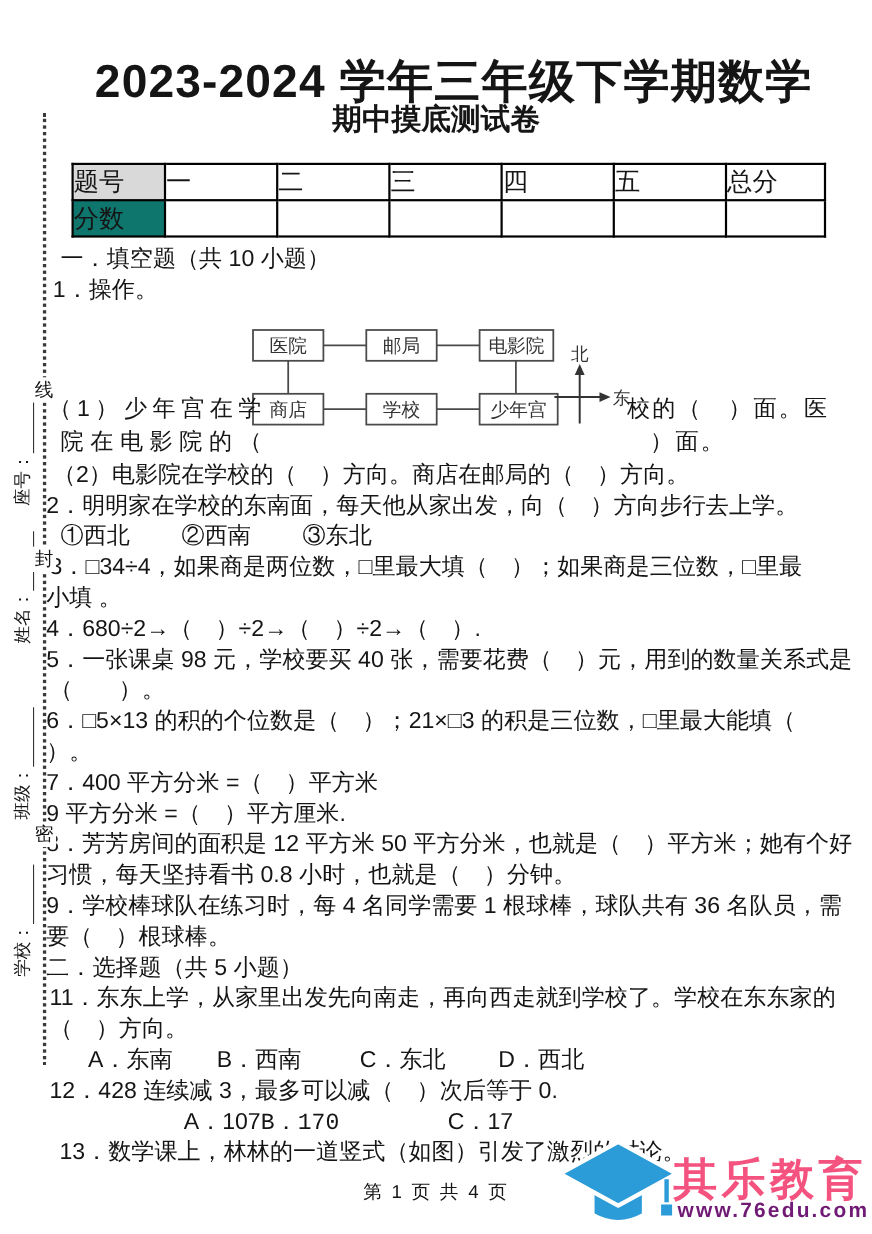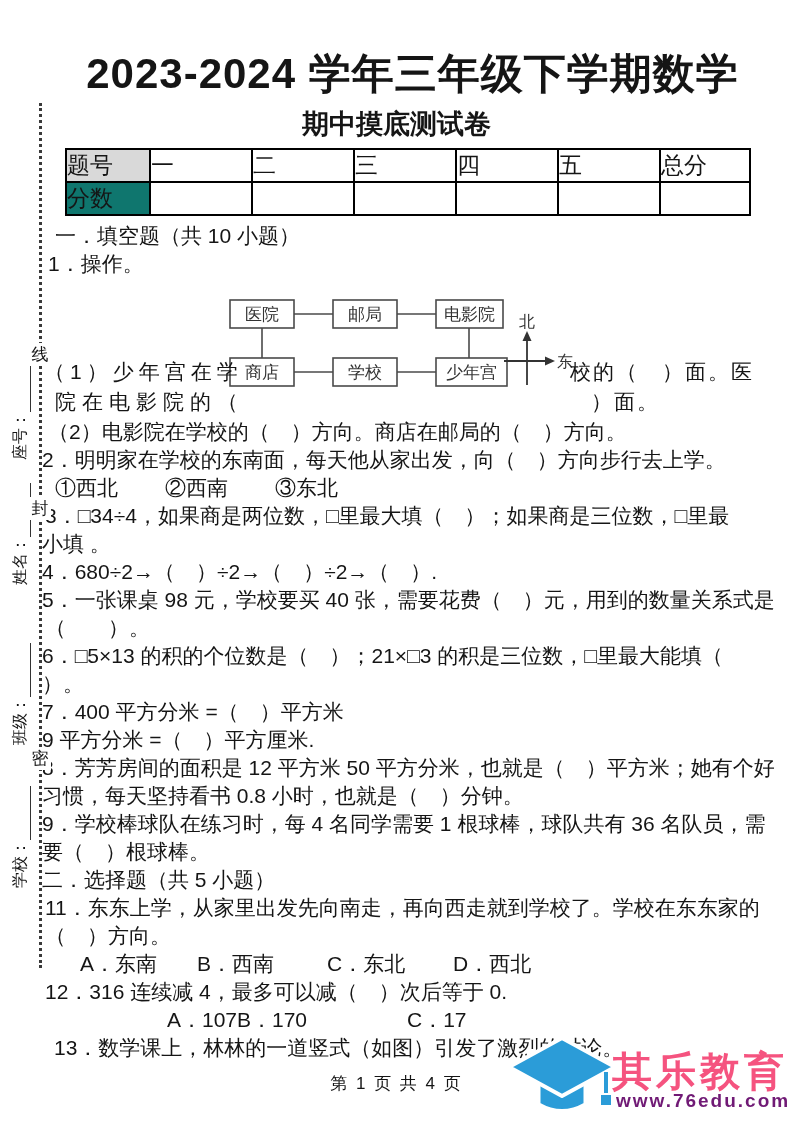--- a/index.html
+++ b/index.html
@@ -14,21 +14,21 @@
   .seal-char { position:absolute; left:29px; width:22px; text-align:center;
     background:#fff; font-family:"Liberation Serif", serif; font-size:17px; z-index:2; }
   .seal-run { position:absolute; left:10px; transform:rotate(-90deg); transform-origin:0 0;
     white-space:nowrap; font-family:"Liberation Serif", serif; font-size:16px; }
   .seal-blank { display:inline-block; width:54px; height:14px;
     border-bottom:1.5px solid #333; vertical-align:bottom; }
 
   
   .title { position:absolute; top:46px; left:0; width:100%; text-align:center;
     font-size:42px; font-weight:bold; letter-spacing:1px;margin-left:16px; }
-  .subtitle { position:absolute; top:106px; left:0; width:100%; text-align:center;
+  .subtitle { position:absolute; top:90px; left:0; width:100%; text-align:center;
     font-size:27px; font-weight:bold; }
 
   
   .score-table { position:absolute; left:65px; top:148px; border-collapse:collapse; }
   .score-table td { border:2px solid #000; height:28px; text-align:left;
     font-family:"Liberation Serif", serif; font-size:23px; padding:0; }
   .score-table td.hdr { width:82px; }
   .score-table td.col { width:100px; }
   .score-table td.col-last { width:88px; }
 
@@ -41,21 +41,21 @@
 
   .q1block { position:relative; height:140px; }
   .diagram-svg { position:absolute; left:183px; top:17px; }
   .frag1 { position:absolute; left:2px;   top:80px;  letter-spacing:5px; white-space:nowrap; }
   .frag2 { position:absolute; left:528px; top:80px;  letter-spacing:2px; white-space:nowrap; }
   .frag3 { position:absolute; left:13px;  top:110px; letter-spacing:6px; white-space:nowrap; }
   .frag4 { position:absolute; left:549px; top:110px; letter-spacing:2px; white-space:nowrap; }
 
   .opt { display:inline-block; } .w110 { width:110px; }
   .w117 { width:117px; } .w130 { width:130px; } .w126 { width:126px; }
-  .w157 { width:157px;text-align:right; } .w170 { width:170px; }
+  .w157 { width:157px;text-align:right; } .w170 { width:170px;font-family:Liberation Mono, monospace; }
 
   
   .footer { position:absolute; top:1072px; left:0; width:100%; text-align:center;
     font-size:17px; letter-spacing:2px; }
   .wm-cap { position:absolute; left:505px; top:1036px; z-index:5; }
   .wm-brand { position:absolute; left:612px; top:1044px; z-index:5;
     font-size:40px; font-weight:bold; letter-spacing:4px; white-space:nowrap; }
   .wm-url { position:absolute; left:616px; top:1090px; z-index:5;
     font-size:19px; font-weight:bold; letter-spacing:2px; white-space:nowrap; }
 
@@ -158,21 +158,21 @@
     <div class="tl">7．400 平方分米 =（　）平方米</div>
     <div class="tl">9 平方分米 =（　）平方厘米.</div>
     <div class="tl">8．芳芳房间的面积是 12 平方米 50 平方分米，也就是（　）平方米；她有个好</div>
     <div class="tl">习惯，每天坚持看书 0.8 小时，也就是（　）分钟。</div>
     <div class="tl">9．学校棒球队在练习时，每 4 名同学需要 1 根球棒，球队共有 36 名队员，需</div>
     <div class="tl">要（　）根球棒。</div>
     <div class="tl">二．选择题（共 5 小题）</div>
     <div class="tl ind3">11．东东上学，从家里出发先向南走，再向西走就到学校了。学校在东东家的</div>
     <div class="tl ind3">（　）方向。</div>
     <div class="tl ind38"><span class="opt w117">A．东南</span><span class="opt w130">B．西南</span><span class="opt w126">C．东北</span><span class="opt">D．西北</span></div>
-    <div class="tl ind3">12．316 连续减 4，最多可以减（　）次后等于 0.</div>
+    <div class="tl ind3">12．428 连续减 3，最多可以减（　）次后等于 0.</div>
     <div class="tl ind38"><span class="opt w157">A．107</span><span class="opt w170">B．170</span><span class="opt">C．17</span></div>
     <div class="tl ind12">13．数学课上，林林的一道竖式（如图）引发了激烈的讨论。</div>
   </div>
 
   <div class="footer">第 1 页 共 4 页</div>
 
   <svg class="wm-cap" width="114" height="86" viewBox="0 0 114 86">
     <path d="M34,42 L80,42 L80,68 Q57,81 34,68 Z" stroke="#fff" stroke-width="3" fill="#2B9CD8"></path>
     <polygon points="57,2 110,31 57,60 4,31" stroke="#fff" stroke-width="4" stroke-linejoin="round" fill="#2B9CD8"></polygon>
     <line x1="101" y1="36" x2="101" y2="58" stroke-width="4" stroke="#2B9CD8"></line>

